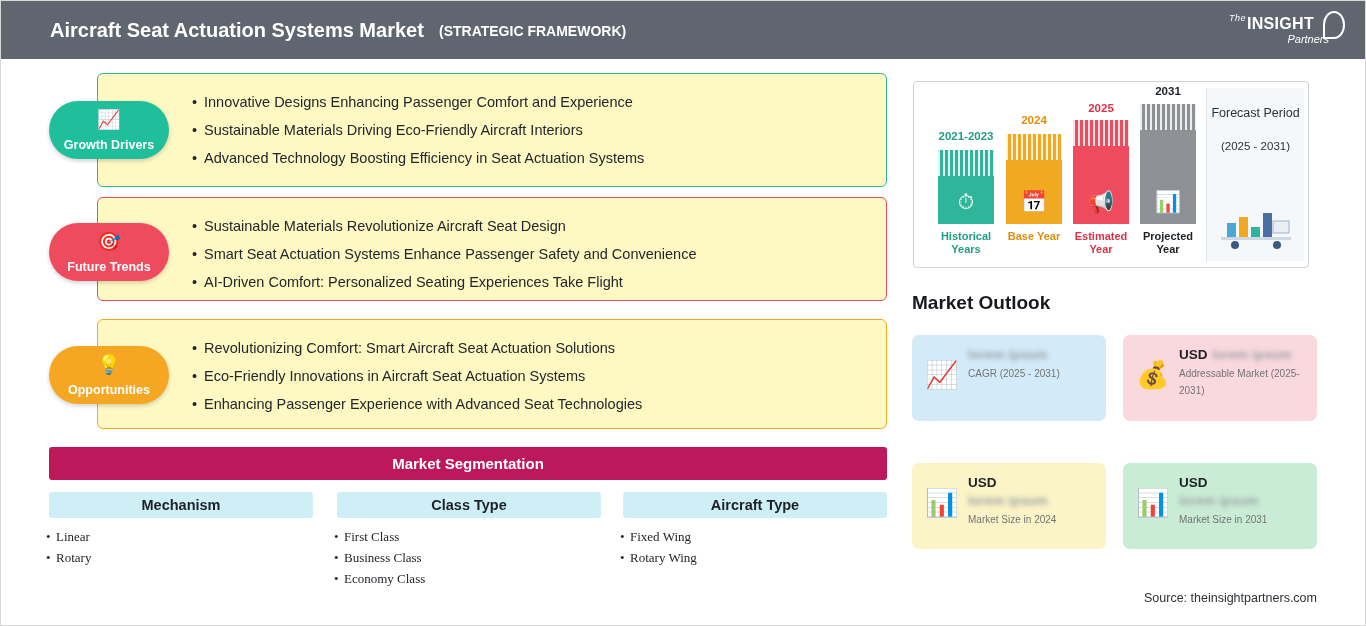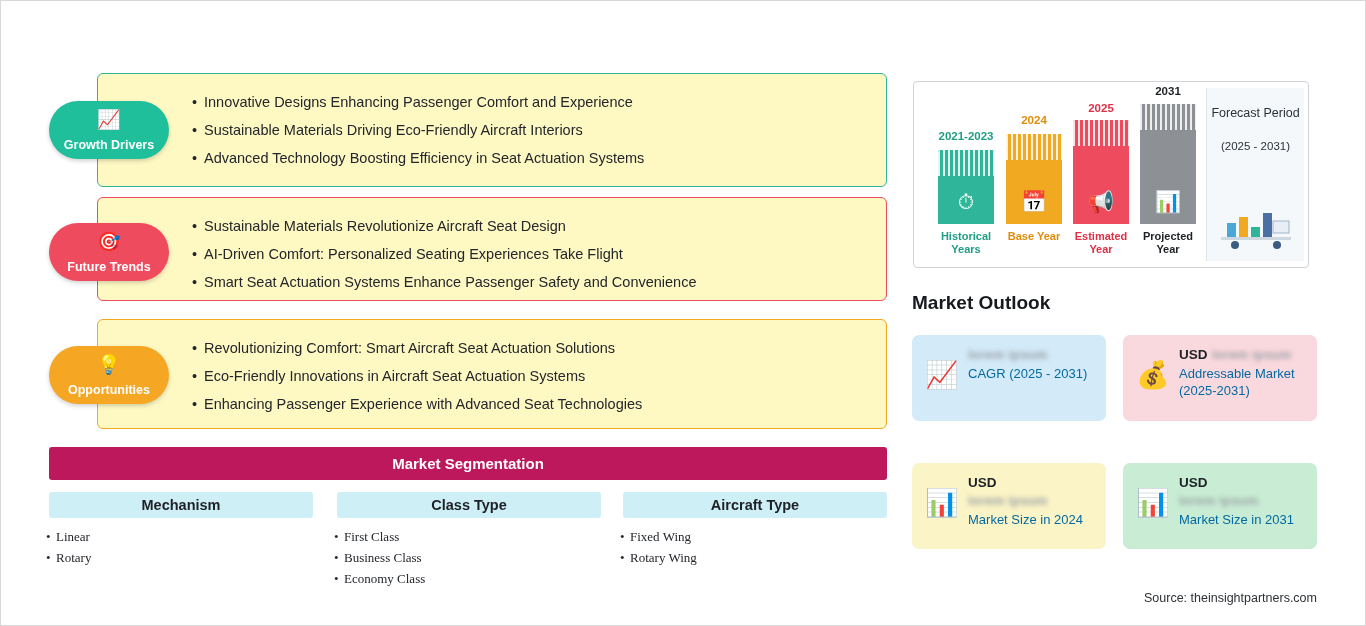--- a/index.html
+++ b/index.html
@@ -315,60 +315,70 @@
   }
   .oc .oc-blur {
     display: inline-block;
     font-size: 13px;
     font-weight: bold;
     color: #9aa0a6;
     filter: blur(2.6px);
     letter-spacing: .2px;
   }
   .oc .oc-label {
-    font-size: 13px;
-    color: #0369a1;
+    font-size: 10px;
+    color: #737373;
     line-height: 17px;
     margin-top: 2px;
   }
   #oc-cagr { left: 911px; top: 334px; background: #d3eaf8; }
   #oc-addr { left: 1122px; top: 334px; background: #fad9de; }
   #oc-2024 { left: 911px; top: 462px; background: #fbf4c6; }
   #oc-2031 { left: 1122px; top: 462px; background: #c9edd4; }
 
   #source {
     position: absolute;
     right: 48px; top: 590px;
     font-size: 12.5px;
     color: #2c3136;
   }
 </style>
 </head>
 <body>
 
 <div id="page">
 
+  <div id="header">
+    <div id="header-title">Aircraft Seat Actuation Systems Market</div>
+    <div id="header-subtitle">(STRATEGIC FRAMEWORK)</div>
+    <div id="logo">
+      <span class="logo-the">The</span>
+      <span class="logo-insight">INSIGHT</span>
+      <span class="logo-partners">Partners</span>
+      <span class="logo-mark"></span>
+    </div>
+  </div>
 
   <div class="panel" id="panel-growth">
     <ul>
       <li>Innovative Designs Enhancing Passenger Comfort and Experience</li>
       <li>Sustainable Materials Driving Eco-Friendly Aircraft Interiors</li>
       <li>Advanced Technology Boosting Efficiency in Seat Actuation Systems</li>
     </ul>
   </div>
   <div class="pill" id="pill-growth">
     <span class="pill-icon">📈</span>
     <span class="pill-label">Growth Drivers</span>
   </div>
 
   <div class="panel" id="panel-trends">
     <ul>
       <li>Sustainable Materials Revolutionize Aircraft Seat Design</li>
+      <li>Smart Seat Actuation Systems Enhance Passenger Safety and Convenience</li>
       <li>AI-Driven Comfort: Personalized Seating Experiences Take Flight</li>
-      <li>Smart Seat Actuation Systems Enhance Passenger Safety and Convenience</li>
     </ul>
   </div>
   <div class="pill" id="pill-trends">
     <span class="pill-icon">🎯</span>
     <span class="pill-label">Future Trends</span>
   </div>
 
   <div class="panel" id="panel-opps">
     <ul>
       <li>Revolutionizing Comfort: Smart Aircraft Seat Actuation Solutions</li>

